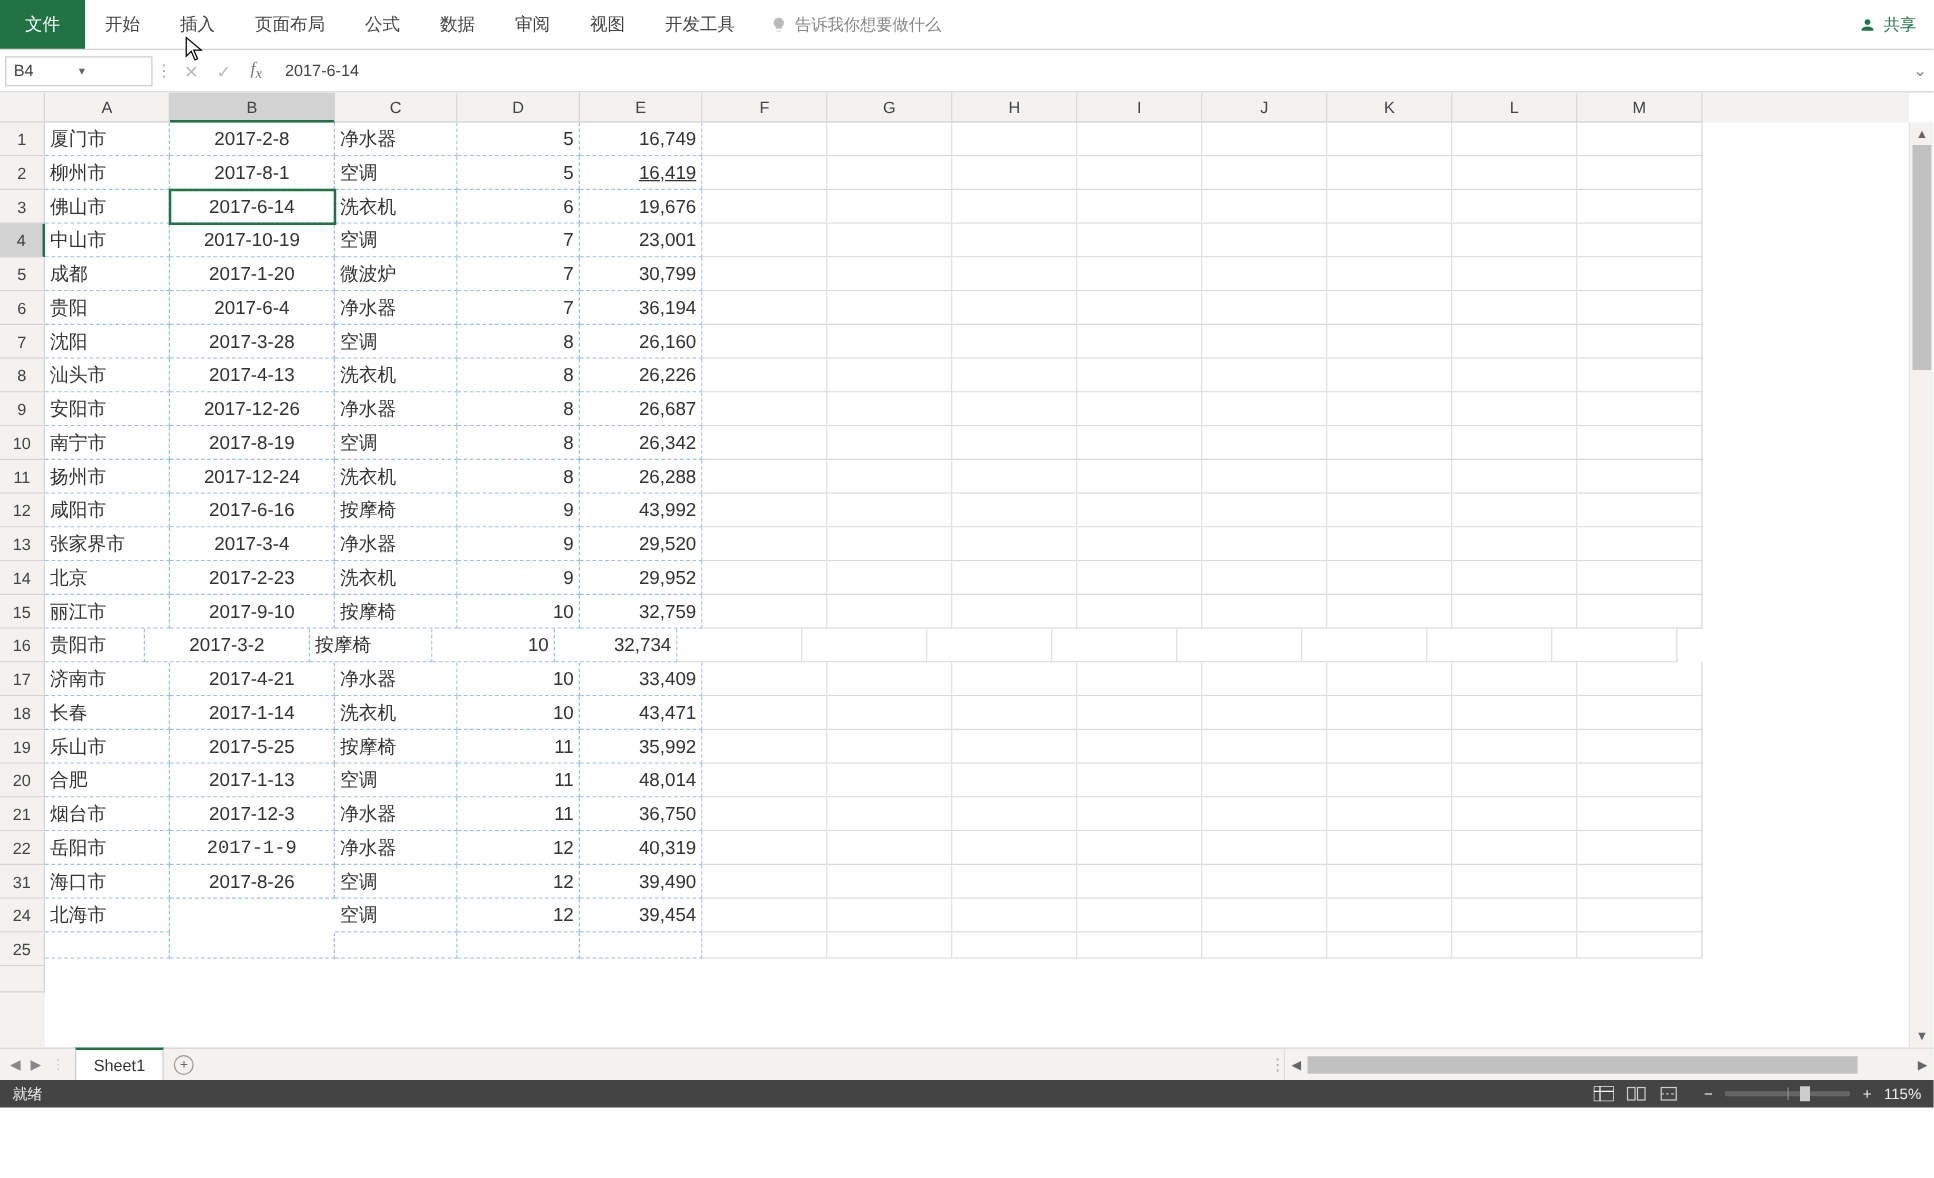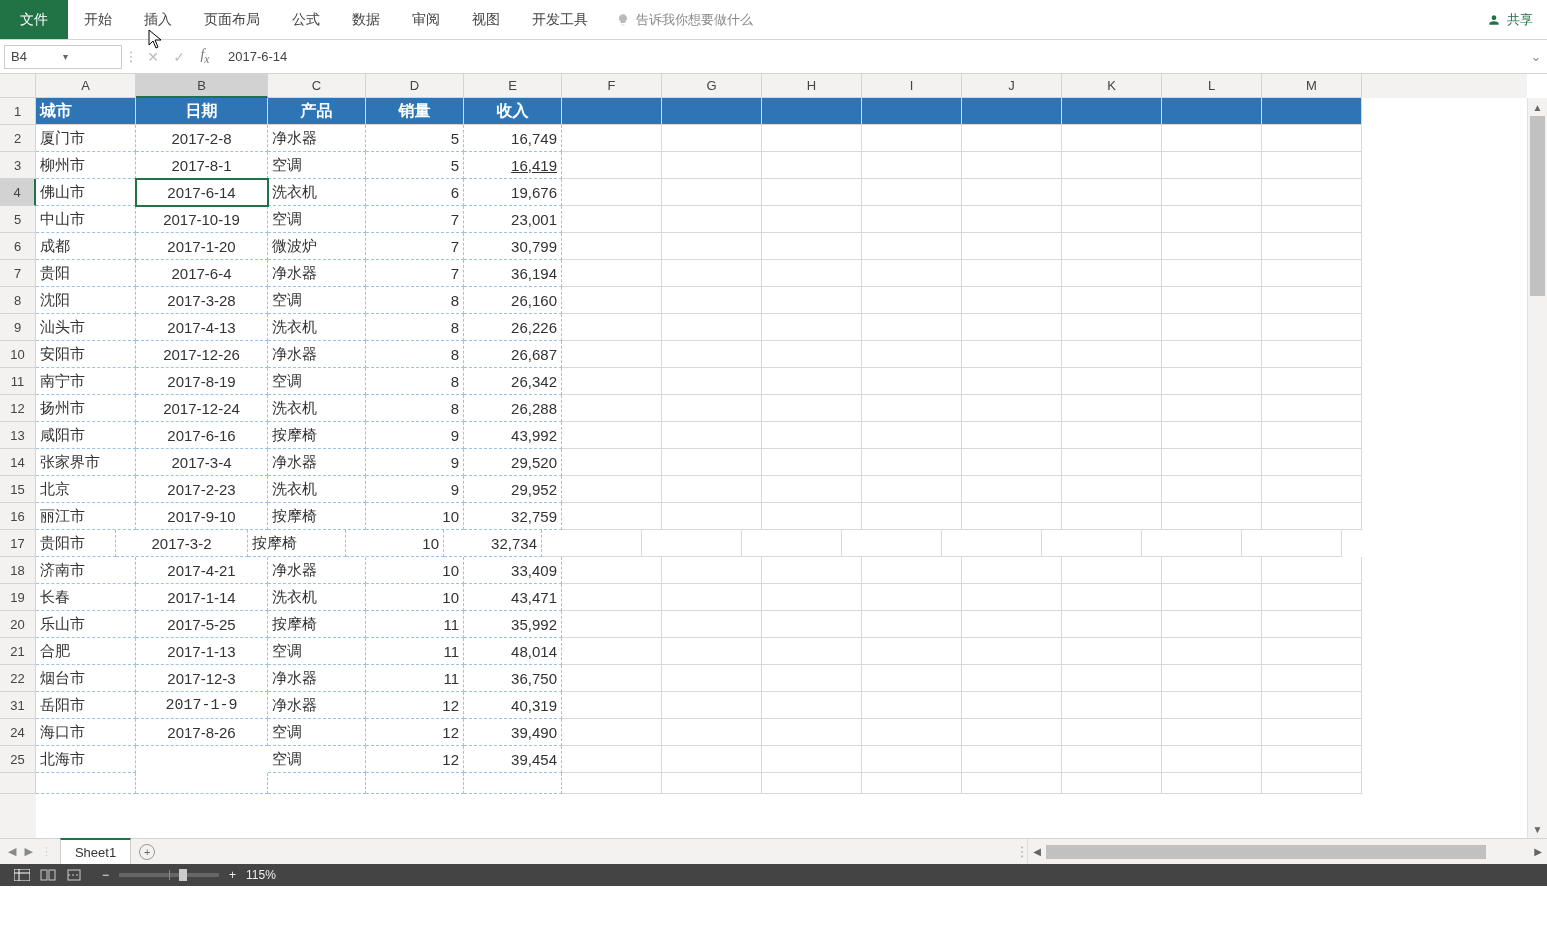--- a/index.html
+++ b/index.html
@@ -170,35 +170,20 @@
       <div class="row-h">19</div>
       <div class="row-h">20</div>
       <div class="row-h">21</div>
       <div class="row-h">22</div>
       <div class="row-h">31</div>
       <div class="row-h">24</div>
       <div class="row-h">25</div>
       <div class="row-h" style="height: 21px;"></div>
     </div>
   <div class="cells" id="cells">
-      <div class="row header-row">
-        <div class="cell ctr" style="width: 100px; justify-content: flex-start;">城市</div>
-        <div class="cell ctr" style="width: 132px;">日期</div>
-        <div class="cell ctr" style="width: 98px;">产品</div>
-        <div class="cell ctr" style="width: 98px;">销量</div>
-        <div class="cell ctr" style="width: 98px;">收入</div>
-        <div class="cell" style="width: 100px;"></div>
-        <div class="cell" style="width: 100px;"></div>
-        <div class="cell" style="width: 100px;"></div>
-        <div class="cell" style="width: 100px;"></div>
-        <div class="cell" style="width: 100px;"></div>
-        <div class="cell" style="width: 100px;"></div>
-        <div class="cell" style="width: 100px;"></div>
-        <div class="cell" style="width: 100px;"></div>
-      </div>
       <div class="row data-row">
         <div class="cell tb" style="width: 100px;">厦门市</div>
         <div class="cell tb ctr" style="width: 132px;">2017-2-8</div>
         <div class="cell tb" style="width: 98px;">净水器</div>
         <div class="cell tb num" style="width: 98px;">5</div>
         <div class="cell tb num" style="width: 98px;">16,749</div>
         <div class="cell" style="width: 100px;"></div>
         <div class="cell" style="width: 100px;"></div>
         <div class="cell" style="width: 100px;"></div>
         <div class="cell" style="width: 100px;"></div>
@@ -591,20 +576,21 @@
   <div class="hscroll">
     <div class="hbtn">◀</div>
     <div class="htrack">
         <div class="hthumb"></div>
       </div>
     <div class="hbtn">▶</div>
   </div>
 </div>
 
 <div class="status-bar">
+  <div class="status-left">就绪</div>
   <div class="status-views">
     <div class="view-btn active">
         <svg width="16" height="12" viewBox="0 0 16 12">
           <rect x="0" y="0" width="16" height="12" fill="none" stroke="#fff"></rect>
           <line x1="5" y1="0" x2="5" y2="12" stroke="#fff"></line>
           <line x1="0" y1="4" x2="16" y2="4" stroke="#fff"></line>
         </svg>
       </div>
     <div class="view-btn">
         <svg width="16" height="12" viewBox="0 0 16 12">

